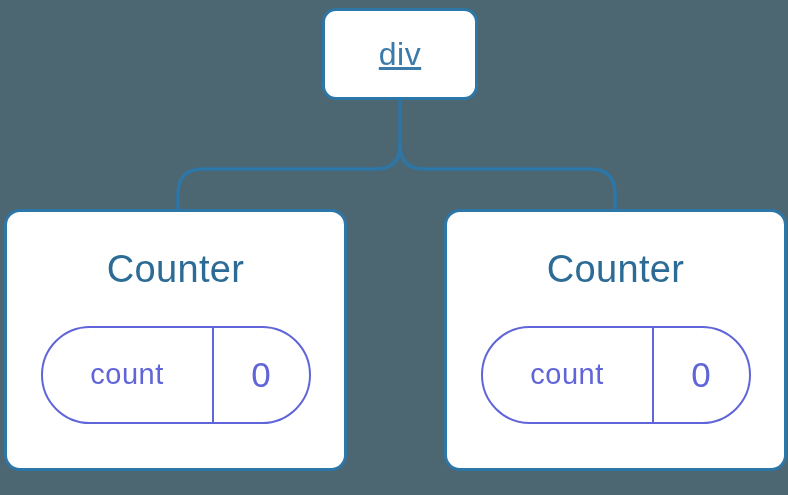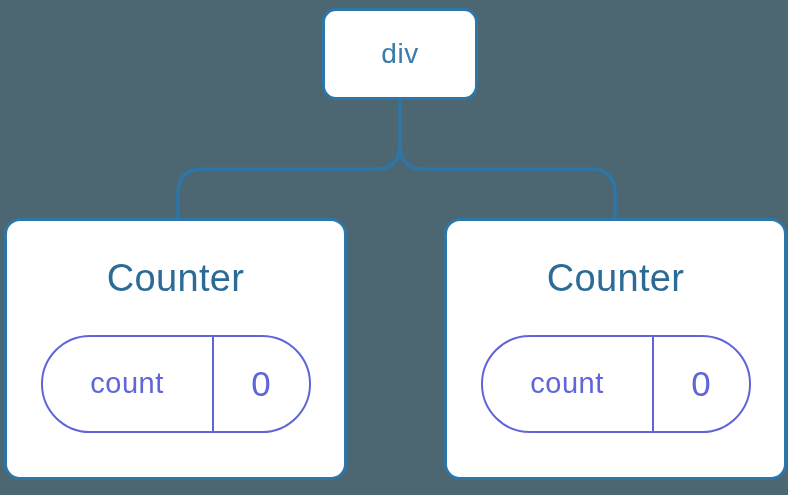--- a/index.html
+++ b/index.html
@@ -42,26 +42,27 @@
     width: 156px; height: 92px;
     background: var(--card-bg);
     border: 3px solid var(--card-border);
     border-radius: 14px;
     display: flex;
     align-items: center;
     justify-content: center;
   }
   .root-node .label {
     color: var(--root-text);
-    font-size: 28px;
+    font-size: 32px;
     letter-spacing: 0.5px;
+    text-decoration: underline;
   }
   .counter-card {
     position: absolute;
-    top: 218px;
+    top: 209px;
     width: 343px; height: 262px;
     background: var(--card-bg);
     border: 3px solid var(--card-border);
     border-radius: 16px;
     display: flex;
     flex-direction: column;
     align-items: center;
     padding-top: 36px;
   }
   .counter-card.left  { left: 4px; }

